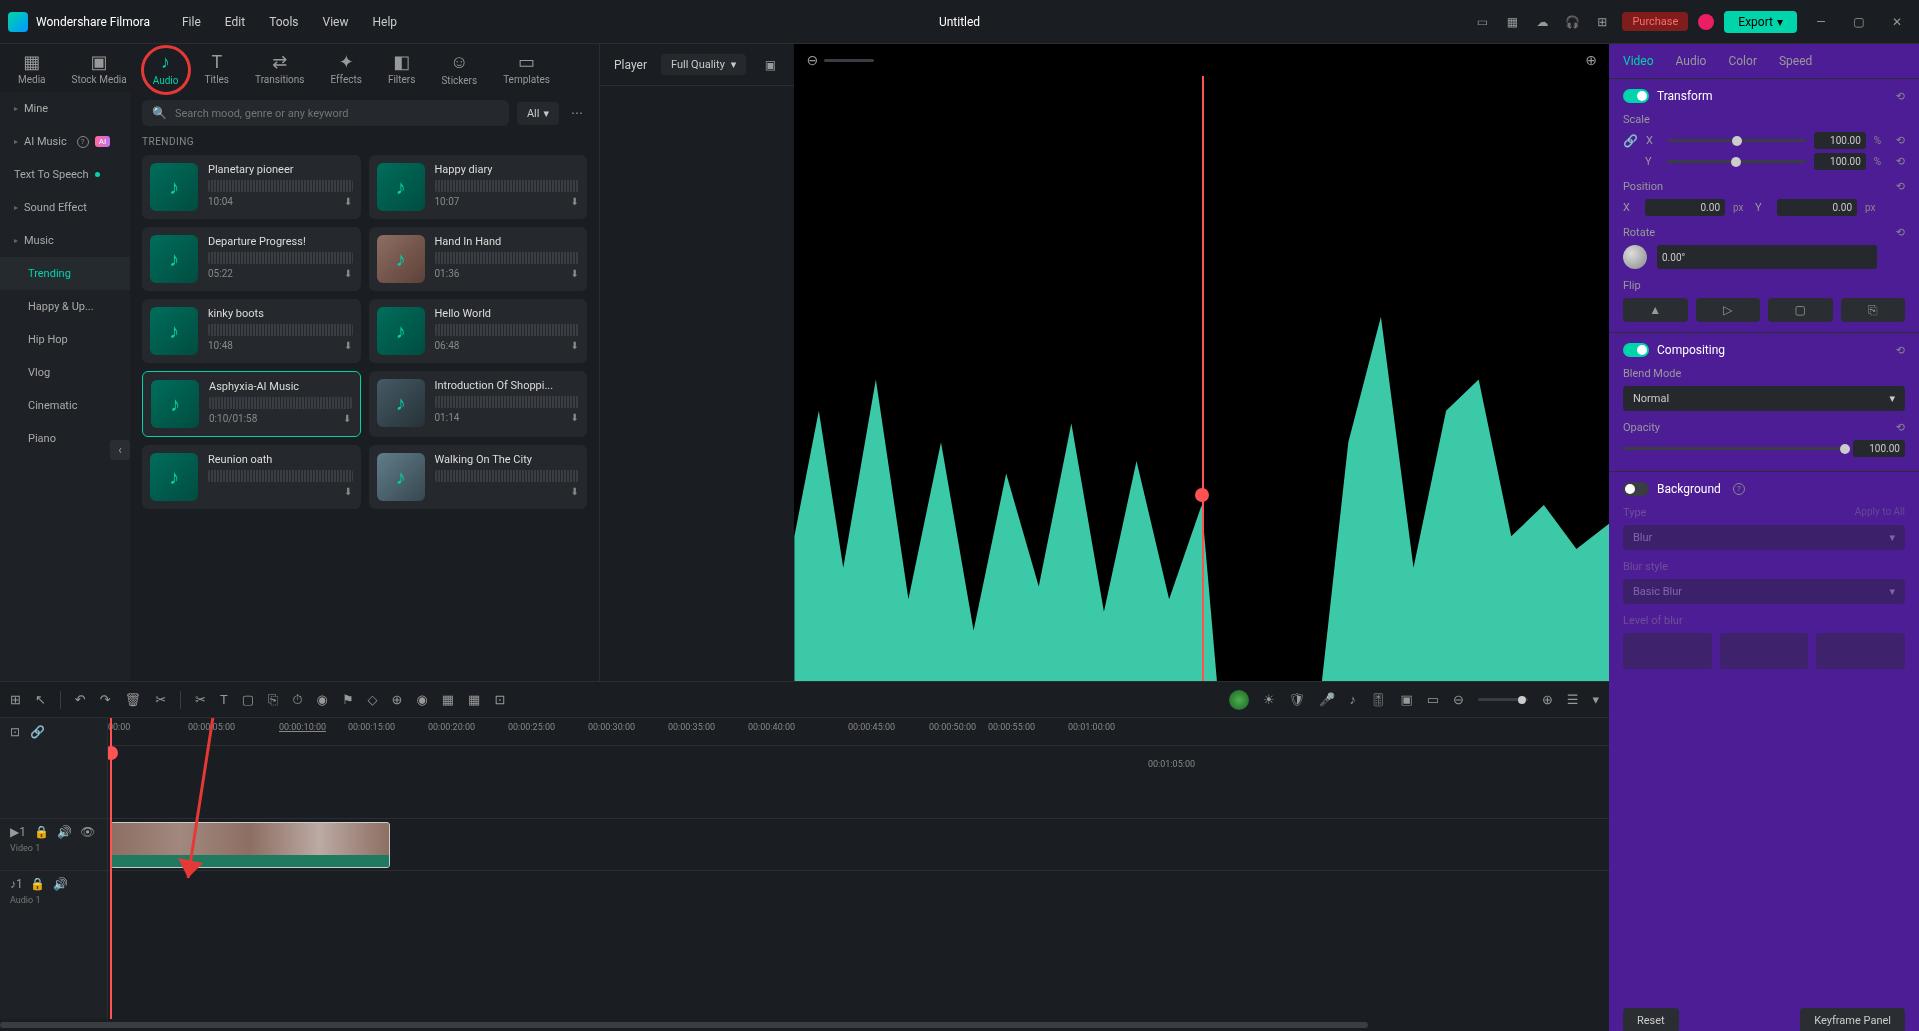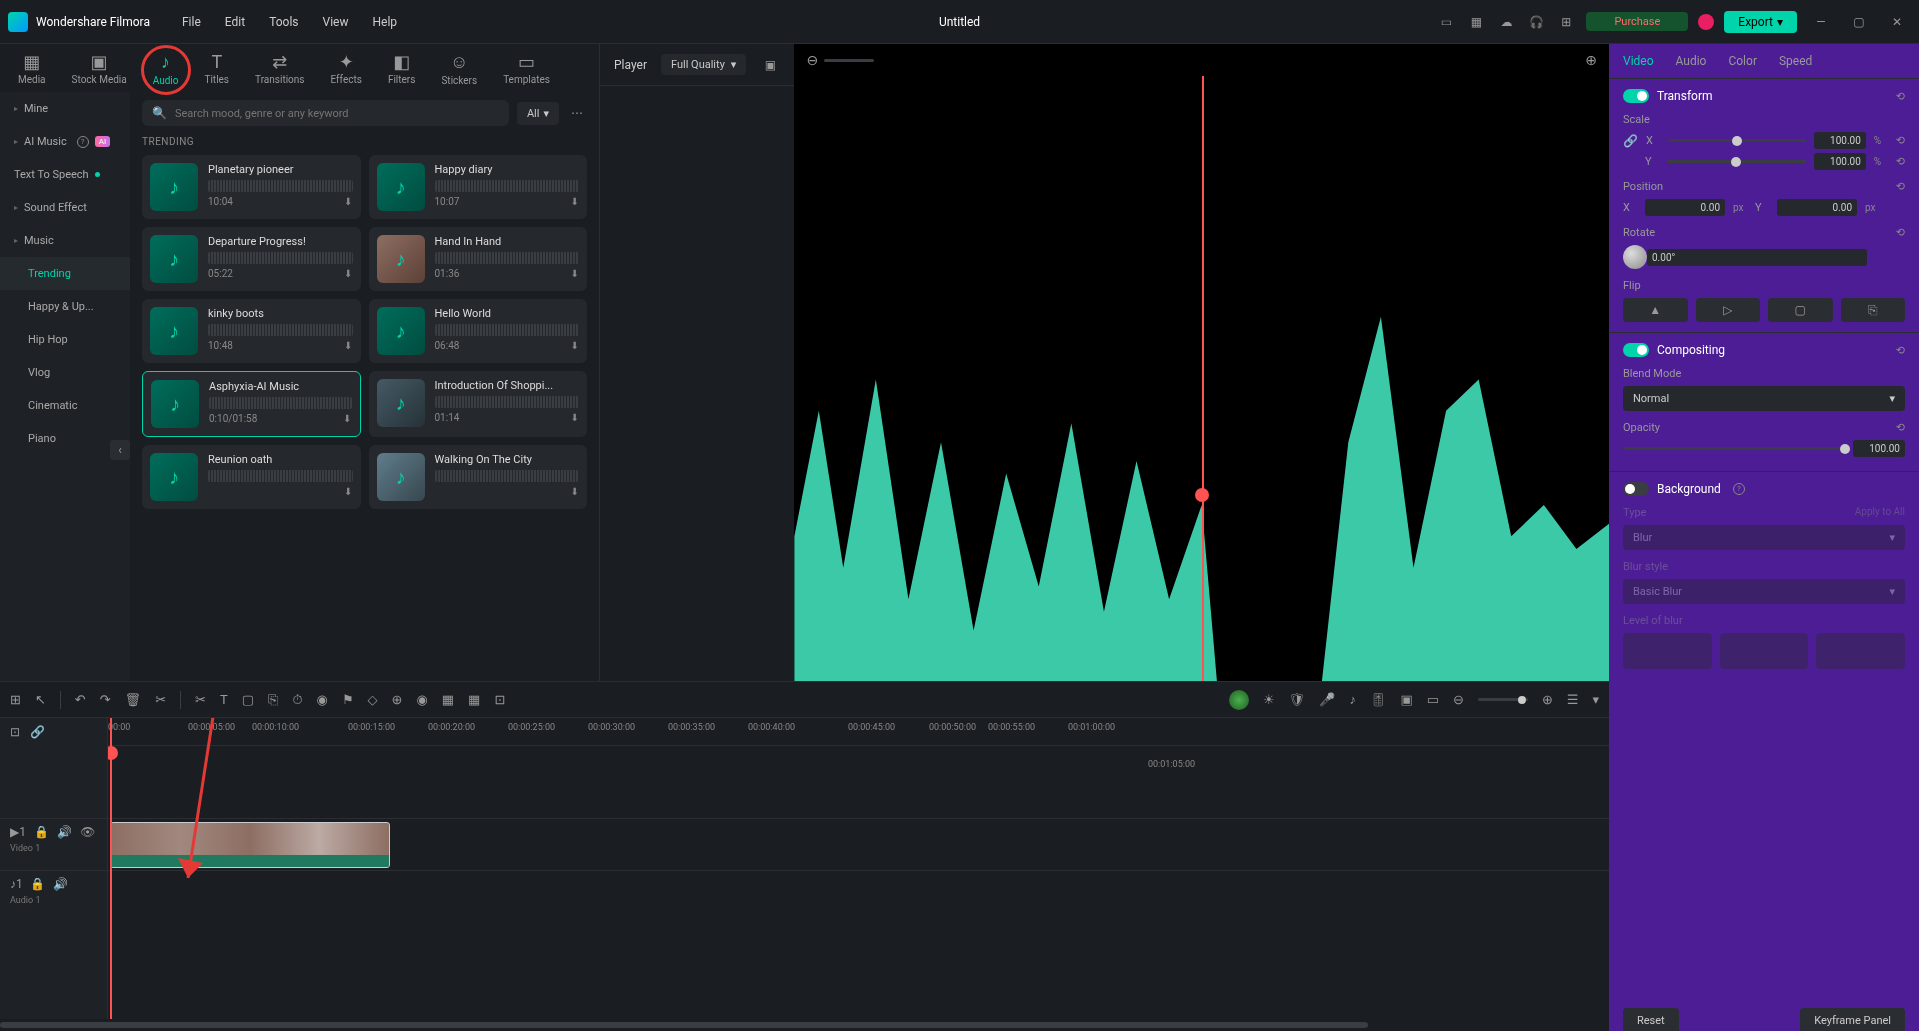--- a/index.html
+++ b/index.html
@@ -4,21 +4,21 @@
 <style>
 *{box-sizing:border-box;margin:0;padding:0;font-family:-apple-system,BlinkMacSystemFont,"Segoe UI",Roboto,Arial,sans-serif}
 body{background:#1a1d21;color:#c8c8c8;font-size:12px;overflow:hidden;width:1919px;height:1031px;position:relative}
 .titlebar{height:44px;background:#1a1d21;display:flex;align-items:center;padding:0 8px;border-bottom:1px solid #2a2d31}
 .logo{width:20px;height:20px;background:linear-gradient(135deg,#00d4aa,#0099ff);border-radius:4px;margin-right:8px}
 .app-name{font-size:12px;color:#fff;margin-right:20px}
 .menu-item{padding:0 12px;font-size:12px;color:#ccc;cursor:pointer}
 .title-center{position:absolute;left:50%;transform:translateX(-50%);color:#fff;font-size:12px}
 .titlebar-right{margin-left:auto;display:flex;align-items:center;gap:10px}
 .titlebar-icon{width:20px;height:20px;display:flex;align-items:center;justify-content:center;color:#999}
-.purchase-btn{background:#14532d;color:#ff6b6b;padding:3px 28px;border-radius:4px;font-size:11px}
+.purchase-btn{background:#7f1d1d;color:#ff6b6b;padding:3px 10px;border-radius:4px;font-size:11px}
 .export-btn{background:#00d4aa;color:#000;padding:4px 14px;border-radius:4px;font-size:12px;display:flex;align-items:center;gap:4px}
 .profile-dot{width:16px;height:16px;border-radius:50%;background:#e91e63}
 .win-btn{width:28px;height:28px;display:flex;align-items:center;justify-content:center;color:#999}
 .main-layout{display:flex;height:calc(100% - 32px)}
 .left-col{width:600px;display:flex;flex-direction:column;border-right:1px solid #2a2d31}
 .toolbar{height:48px;display:flex;align-items:center;padding:0 14px;gap:18px}
 .tool-tab{display:flex;flex-direction:column;align-items:center;gap:2px;color:#999;cursor:pointer;padding:0 4px}
 .tool-tab.active{color:#00d4aa}
 .tool-tab.circled{position:relative}
 .tool-tab.circled::before{content:"";position:absolute;width:44px;height:44px;border:3px solid #e53935;border-radius:50%;top:-6px;left:50%;transform:translateX(-50%)}
@@ -93,21 +93,21 @@
 .rp-title{font-size:12px;color:#fff}
 .rp-label{font-size:11px;color:#999;margin:10px 0 6px}
 .slider-row{display:flex;align-items:center;gap:8px;margin:4px 0}
 .axis-label{width:14px;font-size:11px;color:#999}
 .slider-track{flex:1;height:3px;background:#3a3d41;border-radius:2px;position:relative}
 .slider-knob{position:absolute;left:50%;top:50%;width:10px;height:10px;border-radius:50%;background:#ccc;transform:translate(-50%,-50%)}
 .num-input{width:52px;background:#25282c;border:none;color:#ccc;font-size:10px;padding:3px 5px;border-radius:3px;text-align:right}
 .unit{font-size:10px;color:#888;width:14px}
 .reset-icon{color:#888;font-size:11px}
 .pos-row{display:flex;gap:8px;align-items:center;margin:4px 0}
-.rotate-row{display:flex;align-items:center;}
+.rotate-row{display:flex;gap:10px}
 .rotate-dial{width:24px;height:24px;border-radius:50%;background:radial-gradient(circle at 35% 35%,#ddd,#888)}
 .flip-row{display:flex;gap:8px;margin-top:6px}
 .flip-btn{flex:1;height:24px;background:#2a2d31;border-radius:4px;display:flex;align-items:center;justify-content:center;color:#999}
 .select-box{background:#25282c;padding:6px 10px;border-radius:4px;font-size:11px;display:flex;justify-content:space-between;align-items:center;color:#ccc}
 .select-box.disabled{opacity:0.4}
 .rp-footer{margin-top:auto;padding:10px 14px;display:flex;gap:8px}
 .footer-btn{padding:6px 14px;background:#2a2d31;border-radius:4px;font-size:11px;color:#ccc}
 .apply-all{font-size:10px;color:#888}
 .timeline-wrap{height:350px;border-top:1px solid #2a2d31;display:flex;flex-direction:column;background:#1a1d21}
 .tl-toolbar{height:36px;display:flex;align-items:center;padding:0 10px;gap:14px;border-bottom:1px solid #2a2d31}
@@ -624,21 +624,21 @@
             <span>🔒</span>
             <span>🔊</span>
           </div>
         <div class="tl-track-label">Audio 1</div>
       </div>
     </div>
     <div class="tl-canvas">
       <div class="tl-ruler" id="tl-ruler">
           <span class="tl-tick" style="left: 0px;">00:00</span>
           <span class="tl-tick" style="left: 80px;">00:00:05:00</span>
-          <span class="tl-tick" style="left: 144px;">00:00:10:00</span>
+          <span class="tl-tick" style="left: 171px; text-decoration: underline;">00:00:10:00</span>
           <span class="tl-tick" style="left: 240px;">00:00:15:00</span>
           <span class="tl-tick" style="left: 320px;">00:00:20:00</span>
           <span class="tl-tick" style="left: 400px;">00:00:25:00</span>
           <span class="tl-tick" style="left: 480px;">00:00:30:00</span>
           <span class="tl-tick" style="left: 560px;">00:00:35:00</span>
           <span class="tl-tick" style="left: 640px;">00:00:40:00</span>
           <span class="tl-tick" style="left: 740px;">00:00:45:00</span>
           <span class="tl-tick" style="left: 821px;">00:00:50:00</span>
           <span class="tl-tick" style="left: 880px;">00:00:55:00</span>
           <span class="tl-tick" style="left: 960px;">00:01:00:00</span>

